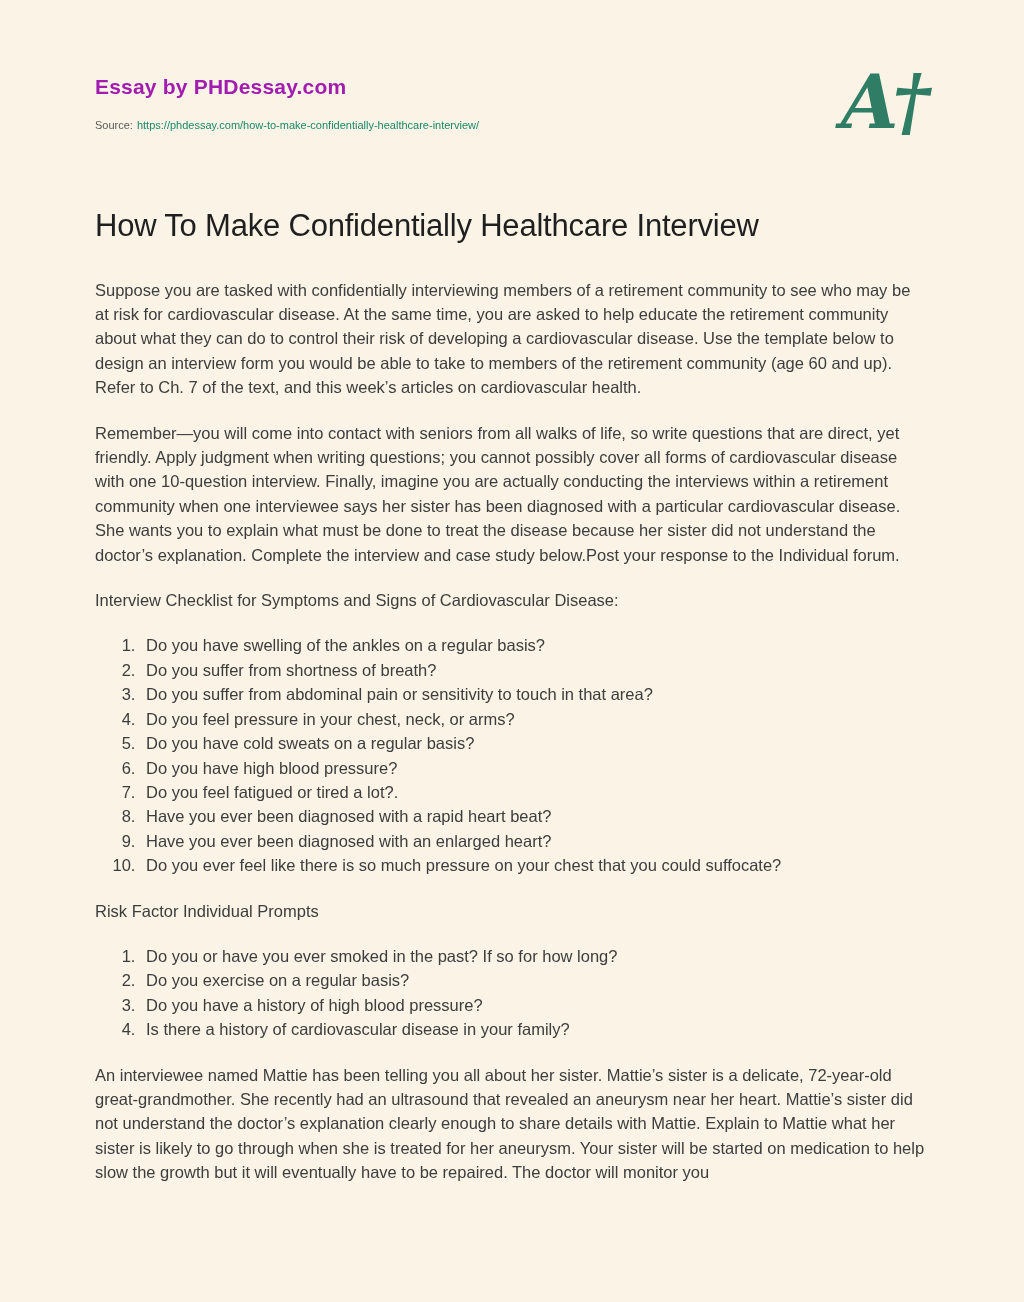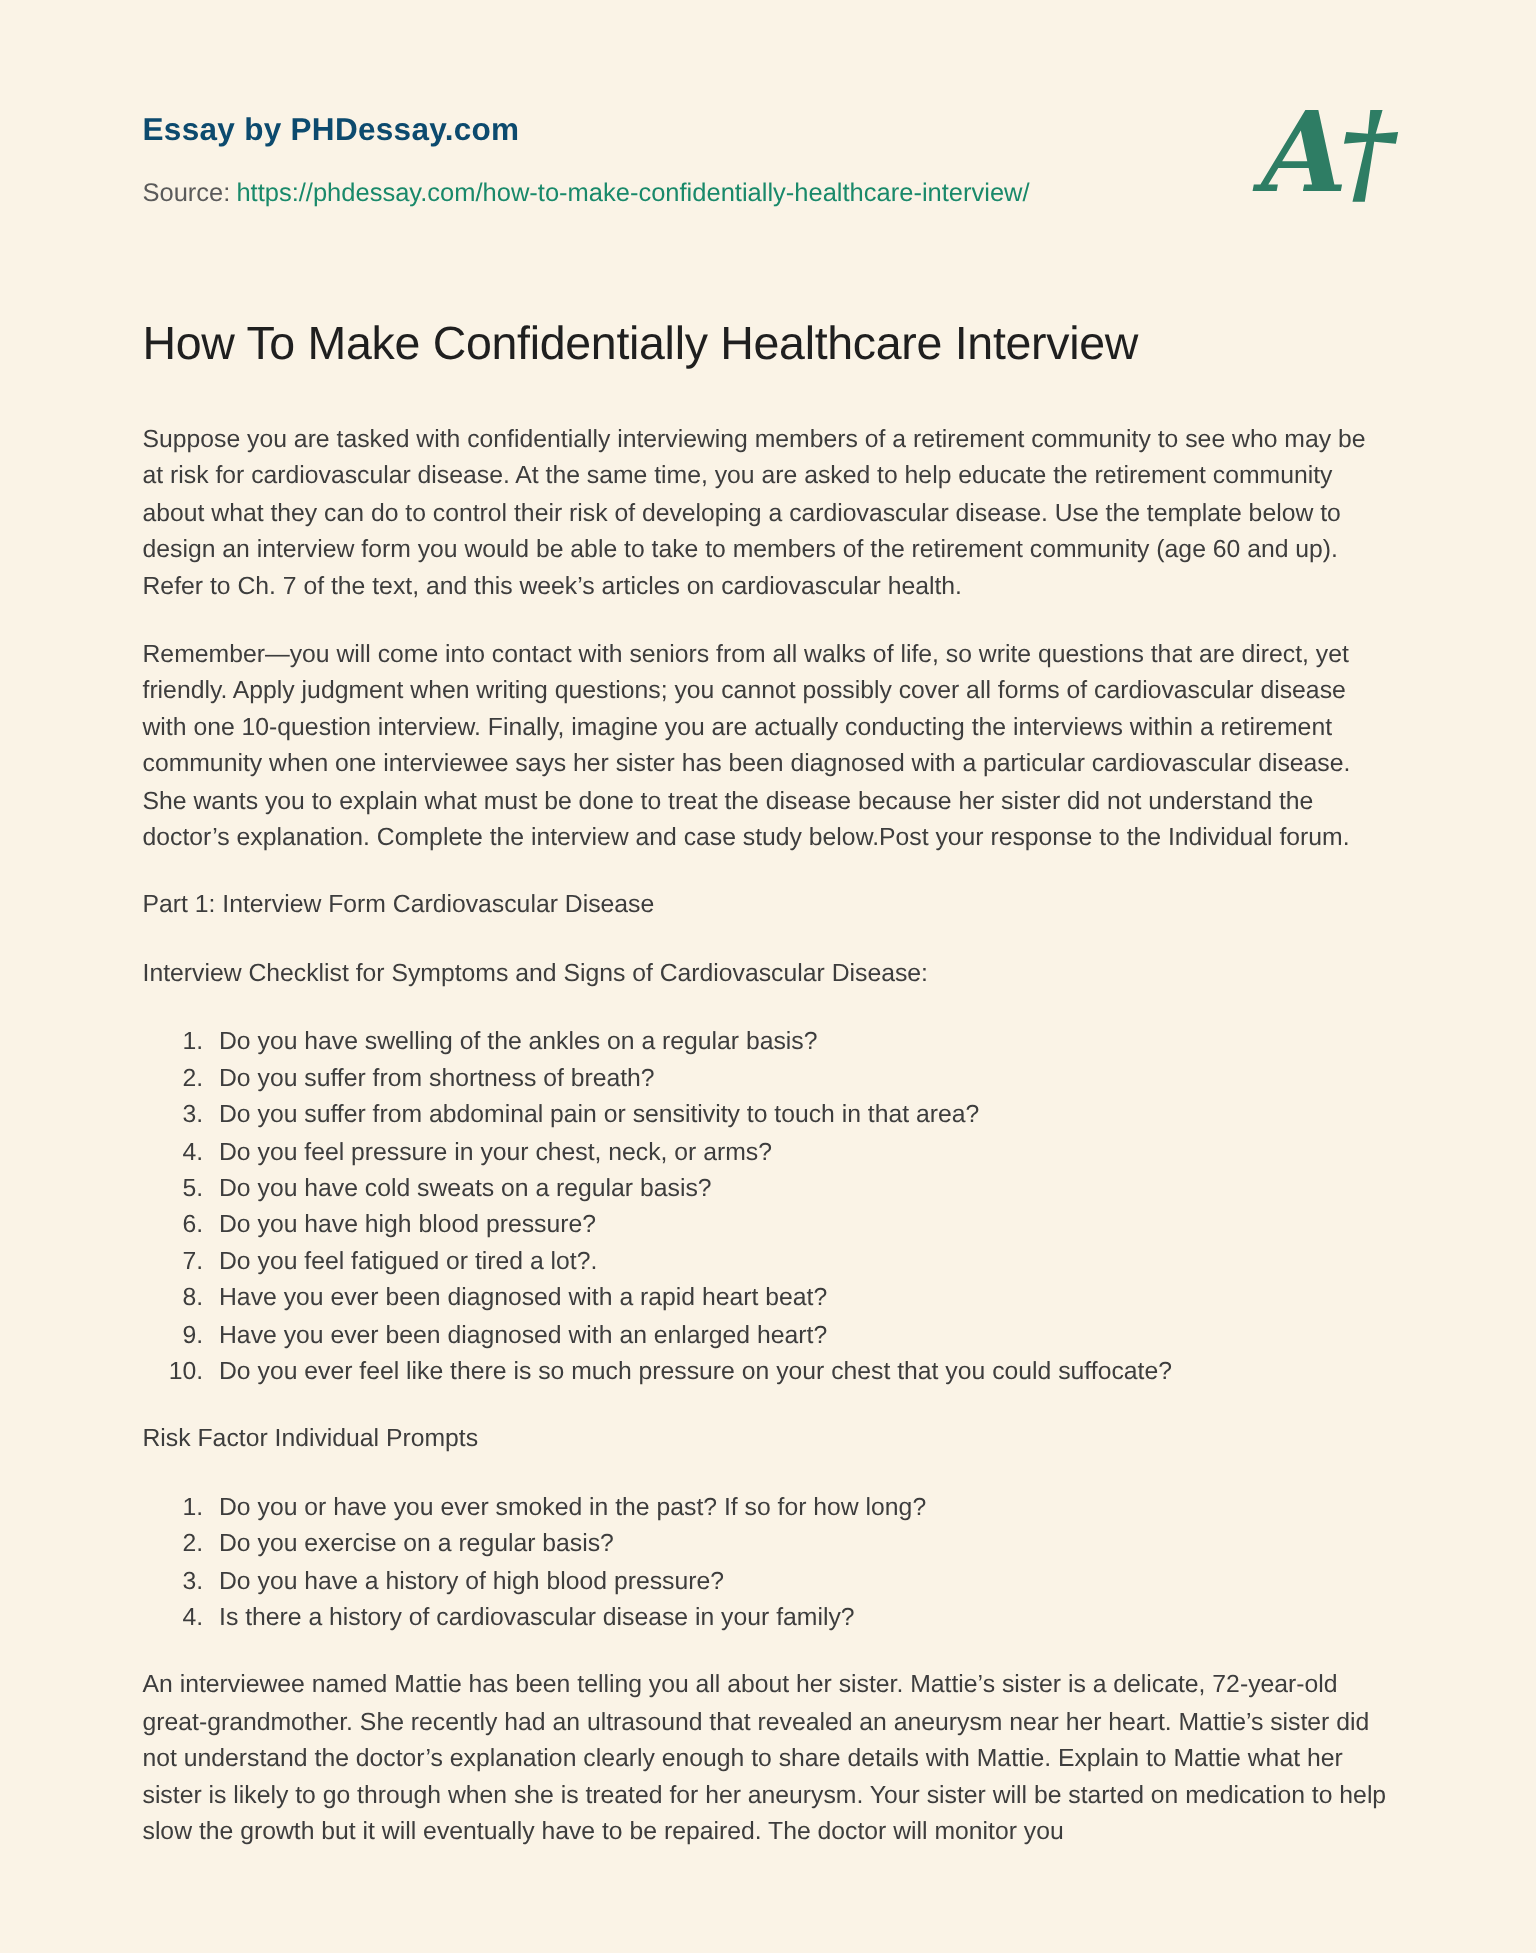--- a/index.html
+++ b/index.html
@@ -19,26 +19,26 @@
     overflow: hidden;
   }
   .header {
     display: flex;
     justify-content: space-between;
     align-items: flex-start;
   }
   .brand {
     font-size: 21px;
     font-weight: 700;
-    color: #0c4a6e;
+    color: #a21caf;
     letter-spacing: 0.2px;
   }
   .source-line {
     margin-top: 20px;
-    font-size: 17px;
+    font-size: 11px;
     color: #5a5a5a;
   }
   .source-link {
     color: #19896a;
     text-decoration: none;
     margin-left: 4px;
   }
   .logo {
     font-family: "DejaVu Serif", "Liberation Serif", serif;
     font-style: italic;
@@ -87,21 +87,20 @@
     </div>
     <div class="logo">A†</div>
   </header>
 
   <h1 class="title">How To Make Confidentially Healthcare Interview</h1>
 
   <div class="content">
     <p>Suppose you are tasked with confidentially interviewing members of a retirement community to see who may be at risk for cardiovascular disease. At the same time, you are asked to help educate the retirement community about what they can do to control their risk of developing a cardiovascular disease. Use the template below to design an interview form you would be able to take to members of the retirement community (age 60 and up). Refer to Ch. 7 of the text, and this week’s articles on cardiovascular health.</p>
     <p>Remember—you will come into contact with seniors from all walks of life, so write questions that are direct, yet friendly. Apply judgment when writing questions; you cannot possibly cover all forms of cardiovascular disease with one 10-question interview. Finally, imagine you are actually conducting the interviews within a retirement community when one interviewee says her sister has been diagnosed with a particular cardiovascular disease. She wants you to explain what must be done to treat the disease because her sister did not understand the doctor’s explanation. Complete the interview and case study below.Post your response to the Individual forum.</p>
 
-    <p>Part 1: Interview Form Cardiovascular Disease</p>
     <p>Interview Checklist for Symptoms and Signs of Cardiovascular Disease:</p>
 
     <ol>
         <li>Do you have swelling of the ankles on a regular basis?</li>
         <li>Do you suffer from shortness of breath?</li>
         <li>Do you suffer from abdominal pain or sensitivity to touch in that area?</li>
         <li>Do you feel pressure in your chest, neck, or arms?</li>
         <li>Do you have cold sweats on a regular basis?</li>
         <li>Do you have high blood pressure?</li>
         <li>Do you feel fatigued or tired a lot?.</li>

